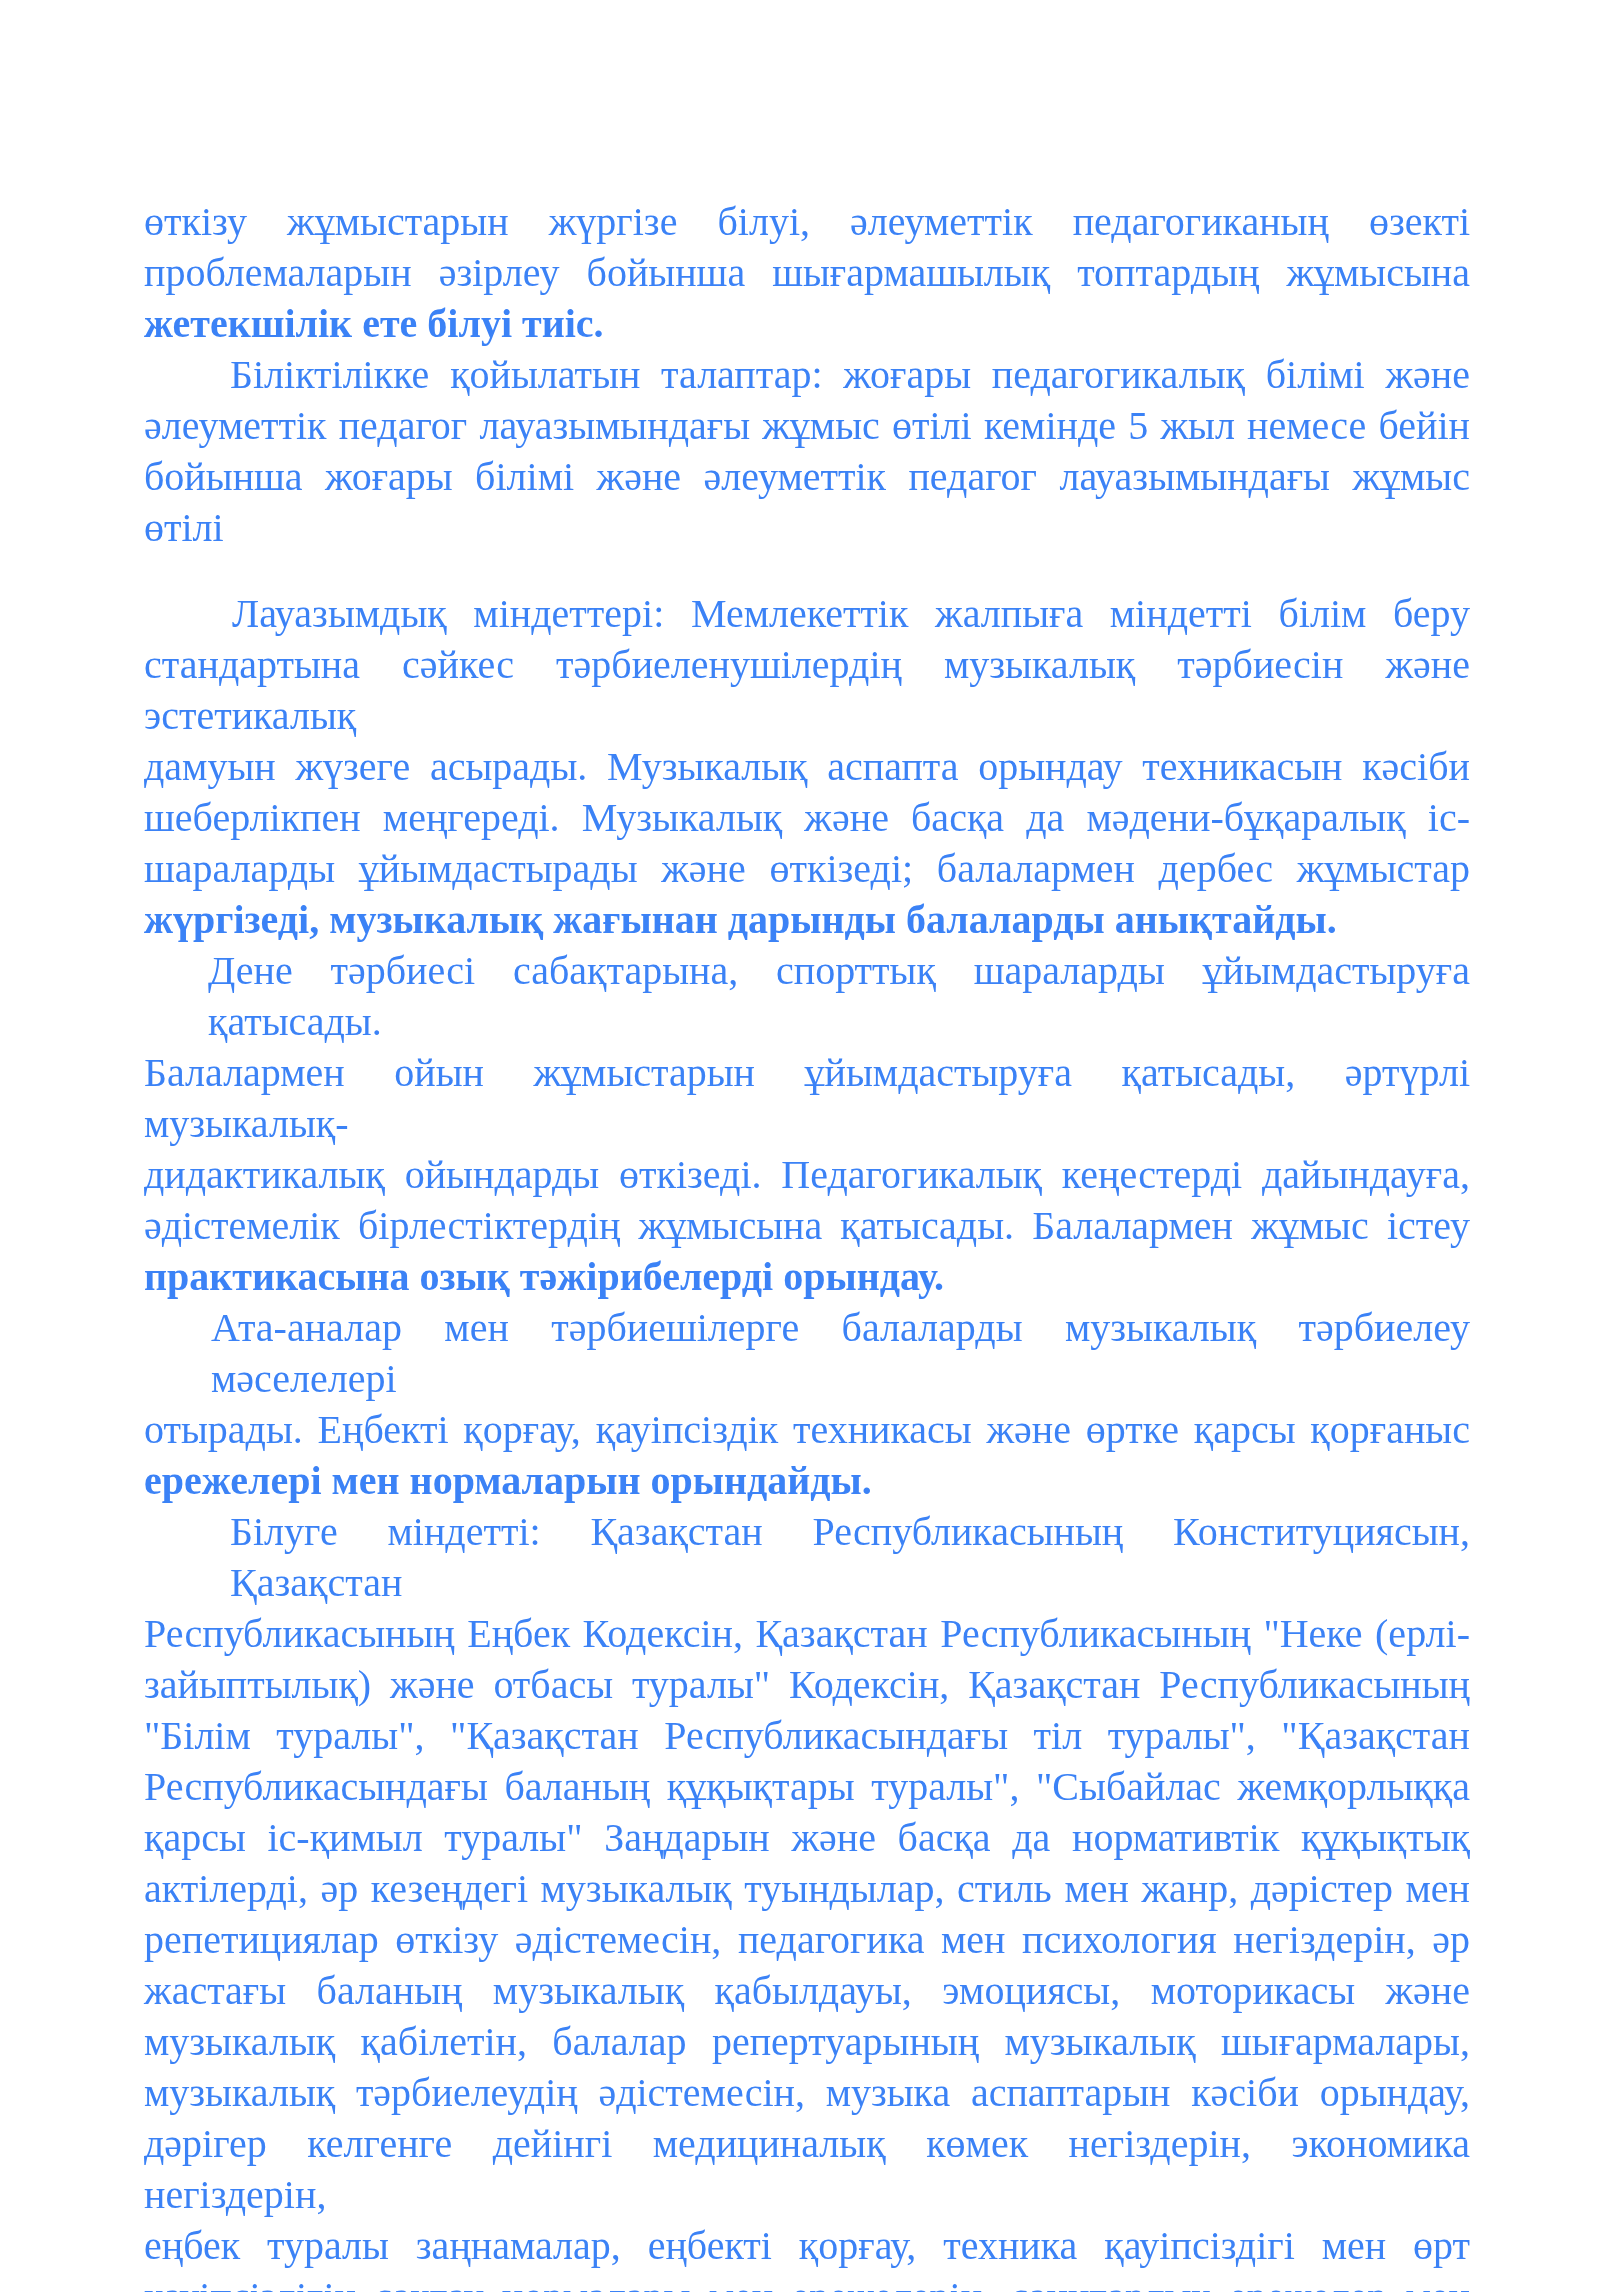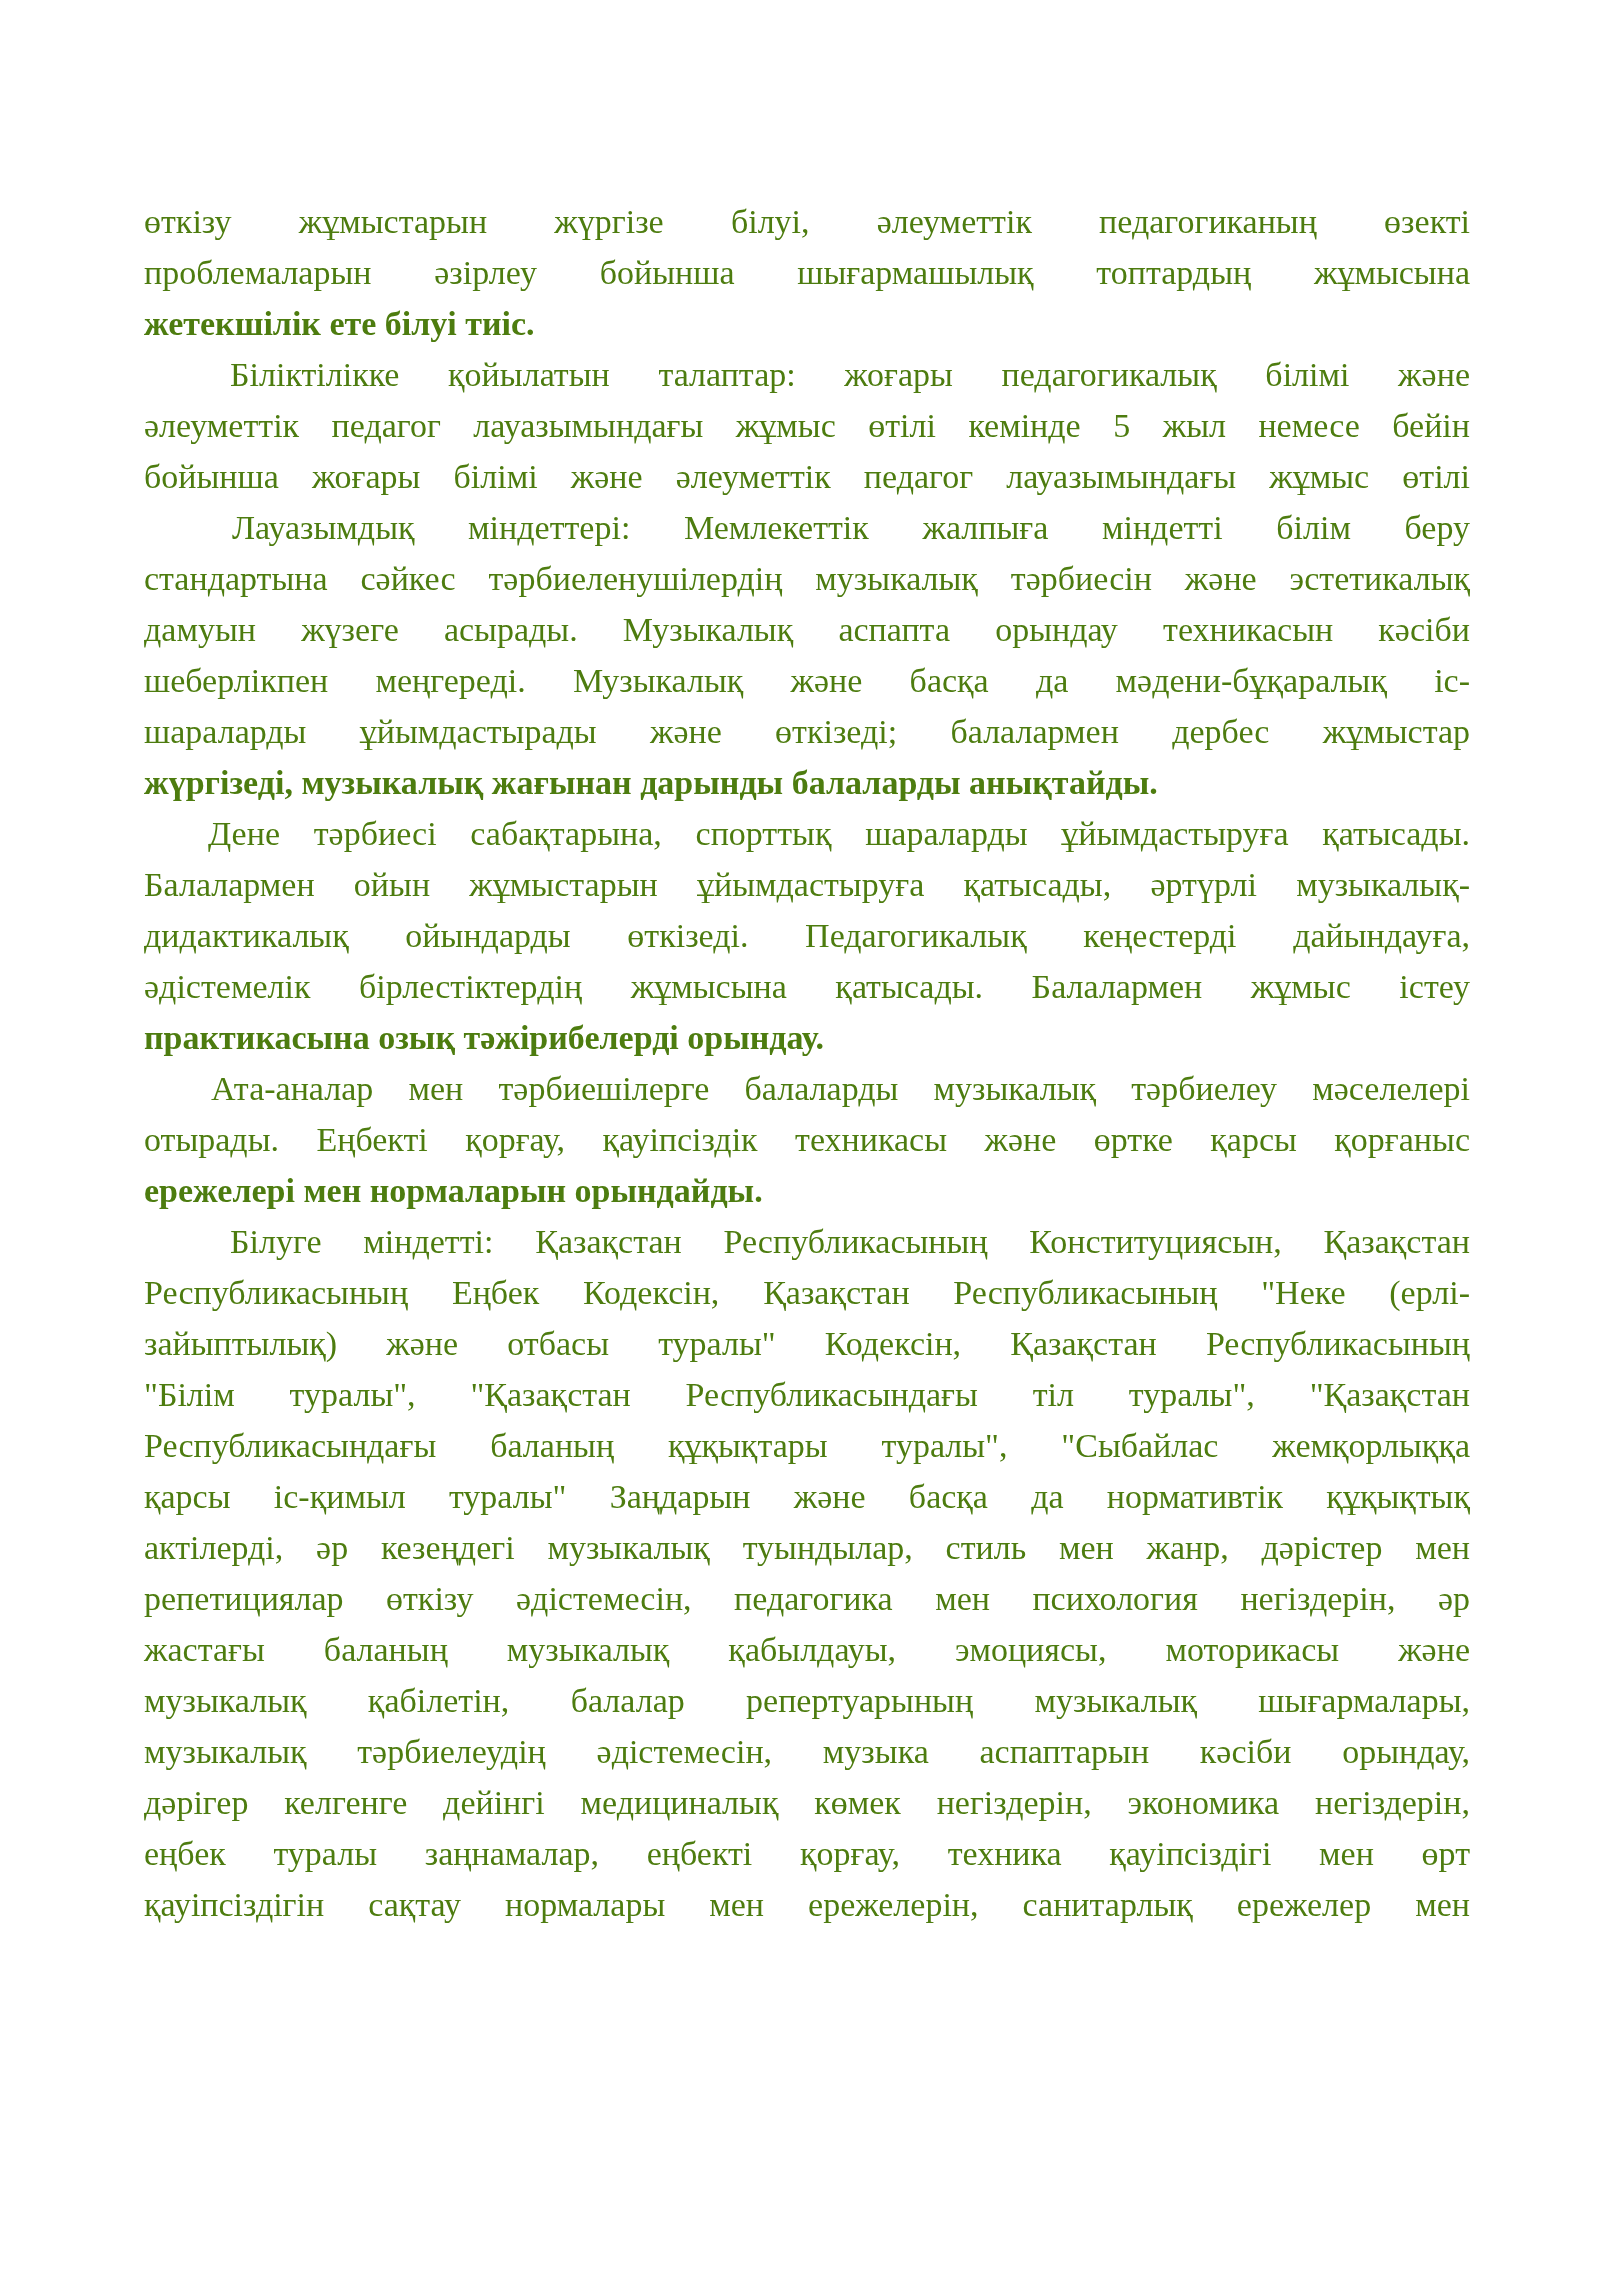--- a/index.html
+++ b/index.html
@@ -10,23 +10,23 @@
     width: 1621px;
     height: 2293px;
     background: #ffffff;
   }
   .page {
     box-sizing: border-box;
     width: 1621px;
     height: 2293px;
     padding: 196px 151px 0 144px;
     background: #ffffff;
-    color: #4d7c0f;
+    color: #3b82f6;
     font-family: "Liberation Serif", "DejaVu Serif", serif;
-    font-size: 34px;
+    font-size: 40px;
     line-height: 51px;
     overflow: hidden;
   }
   .paragraph {
     margin: 0;
     padding: 0;
   }
   .line {
     text-align: justify;
     text-align-last: justify;
@@ -46,21 +46,21 @@
         <div class="line">өткізу жұмыстарын жүргізе білуі, әлеуметтік педагогиканың өзекті</div>
         <div class="line">проблемаларын әзірлеу бойынша шығармашылық топтардың жұмысына</div>
         <div class="line para-end">жетекшілік ете білуі тиіс.</div>
       </div>
       <div class="paragraph">
         <div class="line" style="padding-left: 86px;">Біліктілікке қойылатын талаптар: жоғары педагогикалық білімі және</div>
         <div class="line">әлеуметтік педагог лауазымындағы жұмыс өтілі кемінде 5 жыл немесе бейін</div>
         <div class="line">бойынша жоғары білімі және әлеуметтік педагог лауазымындағы жұмыс өтілі</div>
       </div>
       <div class="paragraph">
-        <div class="line" style="padding-left: 88px;">Лауазымдық міндеттері: Мемлекеттік жалпыға міндетті білім беру</div>
+        <div class="line" style="padding-left: 88px; margin-top: 35px;">Лауазымдық міндеттері: Мемлекеттік жалпыға міндетті білім беру</div>
         <div class="line">стандартына сәйкес тәрбиеленушілердің музыкалық тәрбиесін және эстетикалық</div>
         <div class="line">дамуын жүзеге асырады. Музыкалық аспапта орындау техникасын кәсіби</div>
         <div class="line">шеберлікпен меңгереді. Музыкалық және басқа да мәдени-бұқаралық іс-</div>
         <div class="line">шараларды ұйымдастырады және өткізеді; балалармен дербес жұмыстар</div>
         <div class="line para-end">жүргізеді, музыкалық жағынан дарынды балаларды анықтайды.</div>
       </div>
       <div class="paragraph">
         <div class="line" style="padding-left: 64px;">Дене тәрбиесі сабақтарына, спорттық шараларды ұйымдастыруға қатысады.</div>
         <div class="line">Балалармен ойын жұмыстарын ұйымдастыруға қатысады, әртүрлі музыкалық-</div>
         <div class="line">дидактикалық ойындарды өткізеді. Педагогикалық кеңестерді дайындауға,</div>

